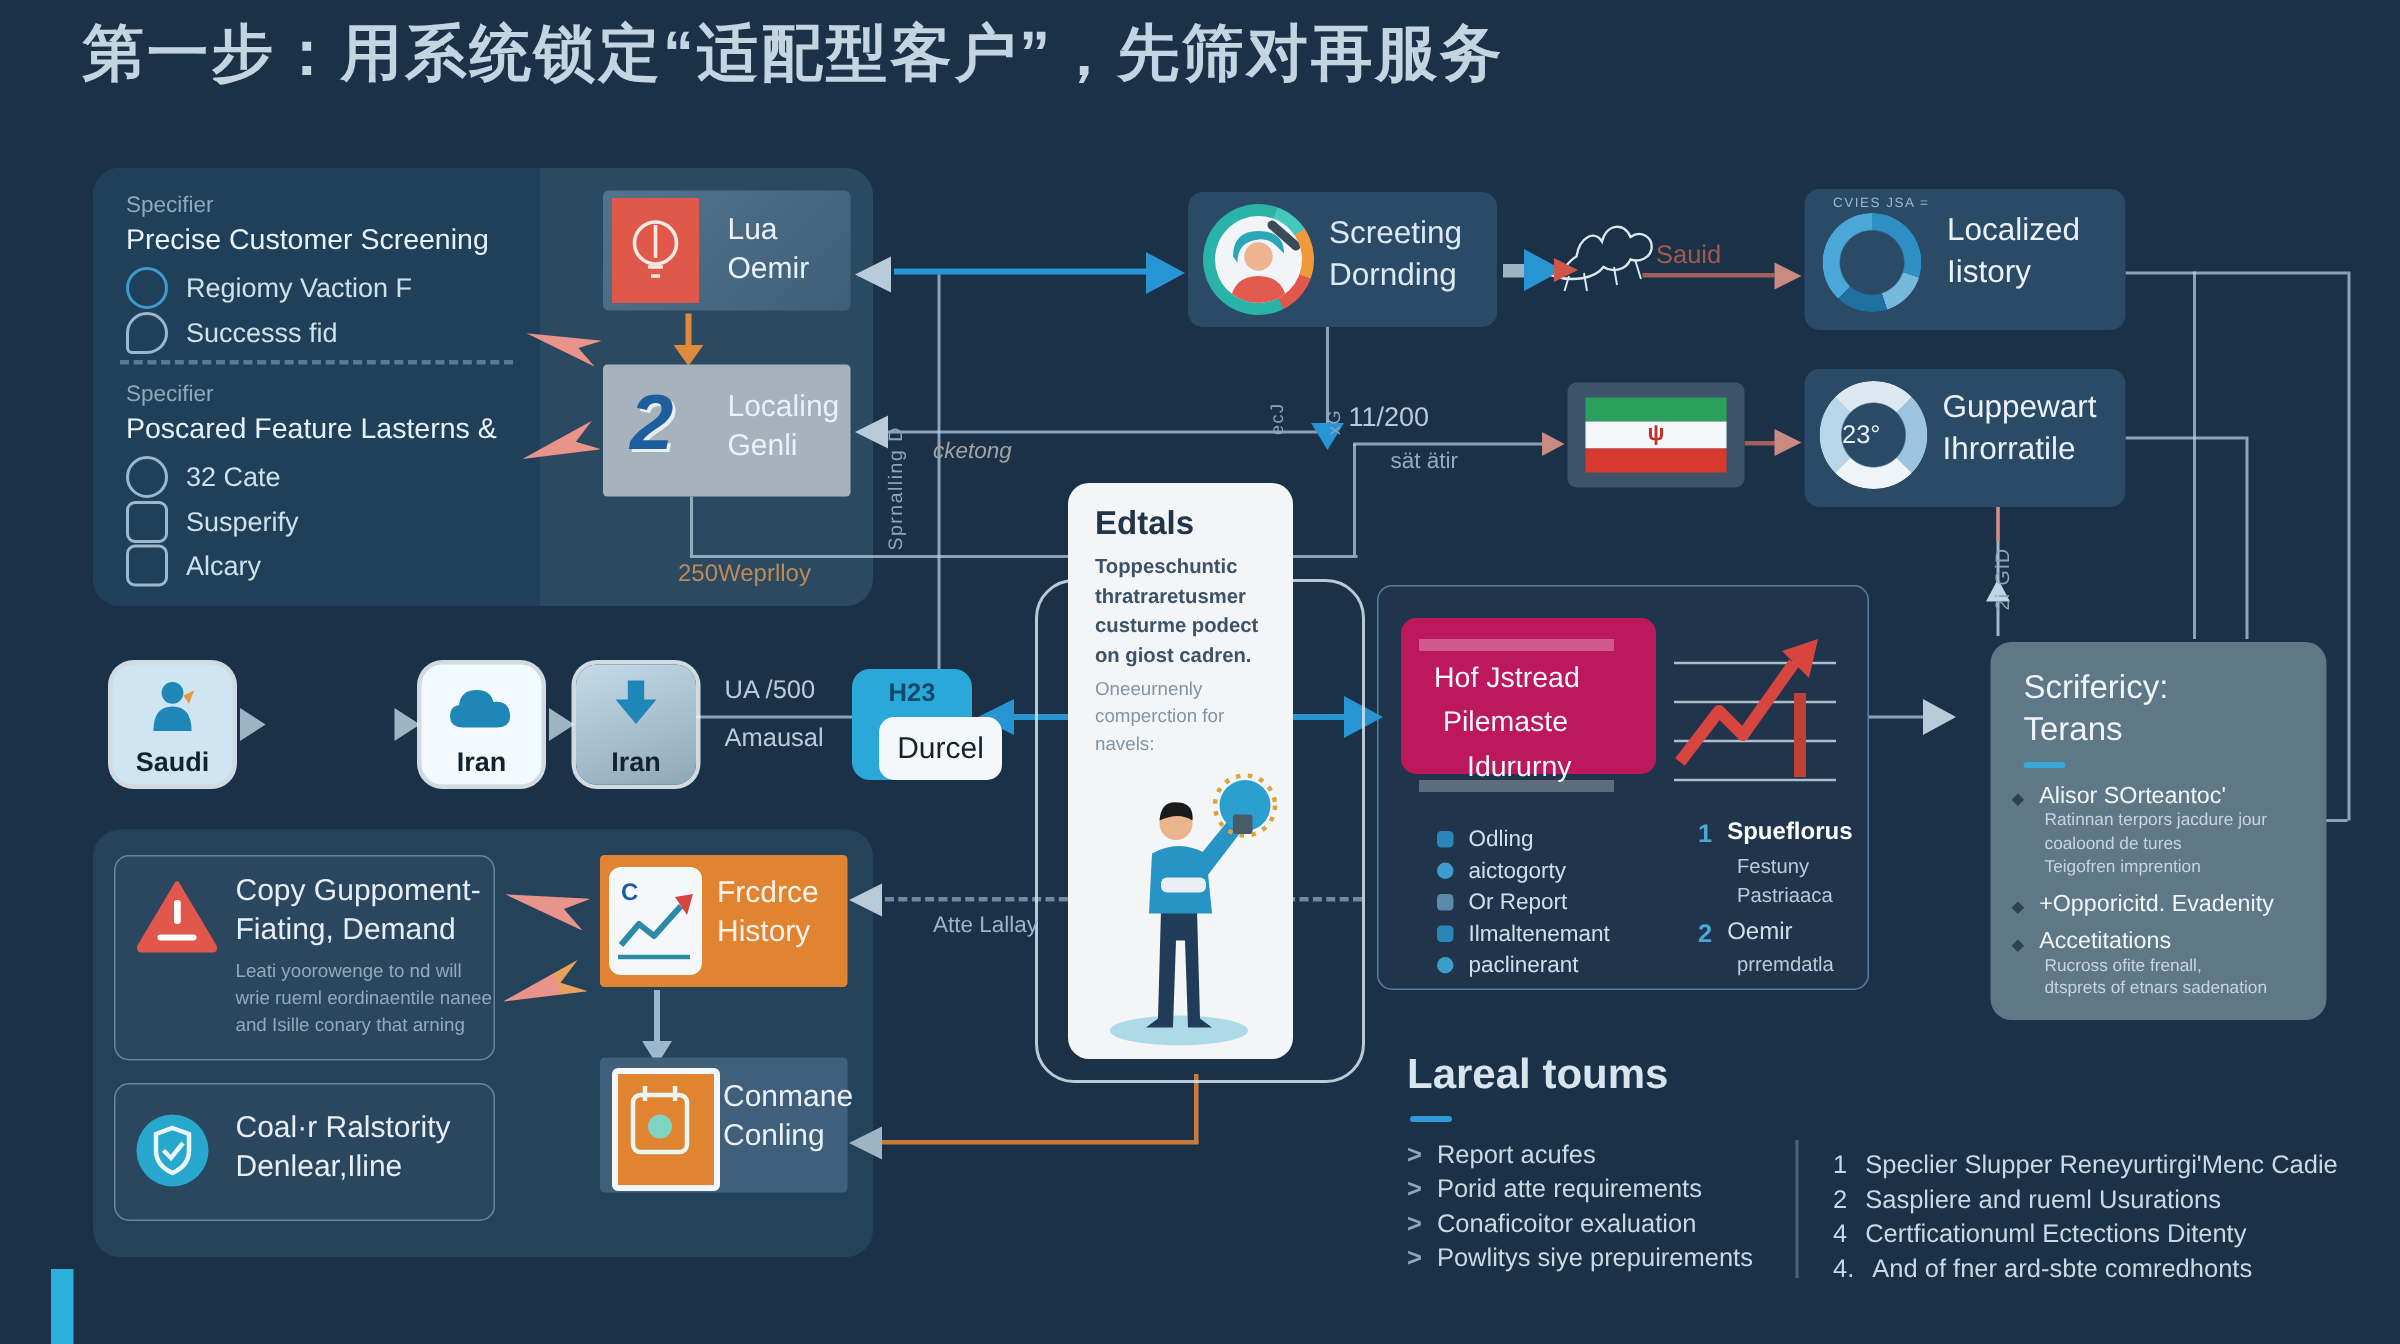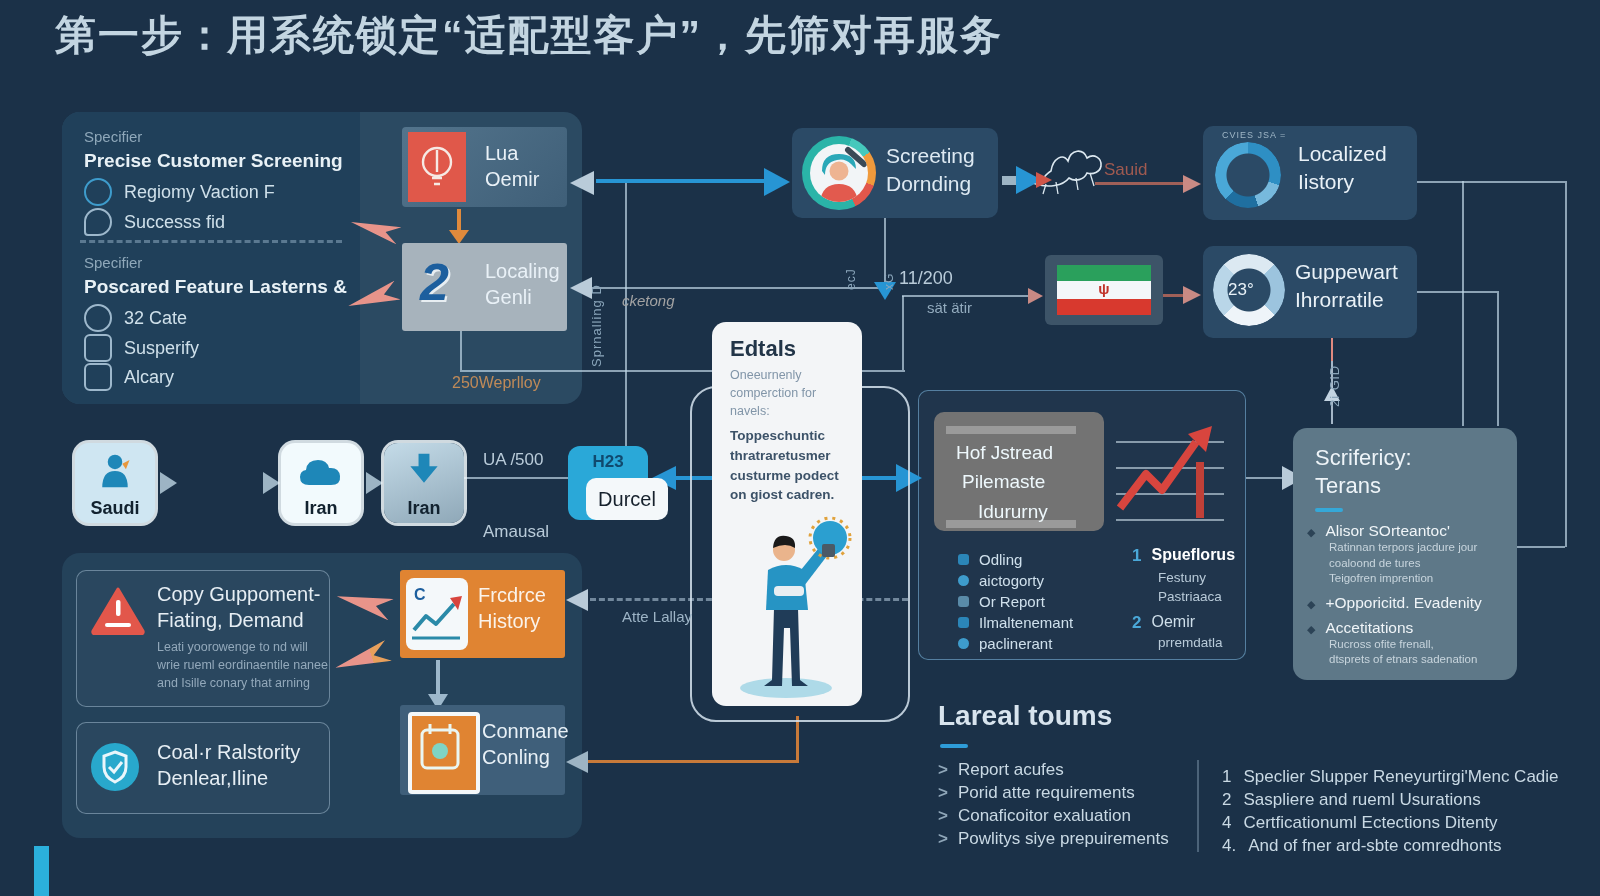--- a/index.html
+++ b/index.html
@@ -5,21 +5,21 @@
   html,body{margin:0;padding:0;background:#0e2236;font-family:"Liberation Sans","DejaVu Sans",sans-serif;}
   #stage{position:relative;width:1600px;height:896px;background:#1b3148;overflow:hidden;color:#dfe9f2;}
   .a{position:absolute;}
   .panel{position:absolute;border-radius:18px;background:#27465f;}
   .hl{position:absolute;height:2px;background:rgba(190,212,228,.7);z-index:1;}
   .vl{position:absolute;width:2px;background:rgba(190,212,228,.7);z-index:1;}
   .tri{position:absolute;width:0;height:0;z-index:2;}
   .vtext{position:absolute;transform:rotate(-90deg);transform-origin:left bottom;font-size:13px;color:#8ba6bb;letter-spacing:1px;white-space:nowrap;z-index:2;}
   .boxlabel{font-size:20px;color:#e9f1f7;line-height:1.32;font-weight:500;}
   .kicker{font-size:15px;color:#8fa8ba;}
-  .h1{font-size:19px;color:#e8f1f6;font-weight:700;}
+  .h1{font-size:19px;color:#e8f1f6;font-weight:400;}
   .li-row{position:absolute;display:flex;align-items:center;gap:12px;font-size:18px;color:#cfe0ea;}
   .li-ic{width:24px;height:24px;border:2px solid #9db8cc;border-radius:6px;flex:0 0 auto;}
   .li-ic.round{border-radius:50%;border-color:#3e9ccc;}
   .tile{position:absolute;width:80px;height:80px;border-radius:14px;background:#cfe6f2;box-shadow:0 0 0 3px rgba(240,248,252,.85);z-index:2;text-align:center;}
   .tile .lbl{position:absolute;bottom:4px;width:100%;font-size:18px;font-weight:700;color:#12222f;}
   .dart{position:absolute;background:#e8948a;clip-path:polygon(0 50%,100% 0,72% 50%,100% 100%);z-index:2;}
   .donut{position:absolute;border-radius:50%;-webkit-mask:radial-gradient(circle,transparent 0 21px,#000 22px);mask:radial-gradient(circle,transparent 0 21px,#000 22px);}
   .sm{font-size:12.5px;color:#93a9bb;line-height:1.42;}
   .z2{z-index:2}.z3{z-index:3}.z4{z-index:4}
 </style>
@@ -197,35 +197,35 @@
   <div class="tri" style="left:366px;top:472px;border-top:11px solid transparent;border-bottom:11px solid transparent;border-left:17px solid #9db4c4;"></div>
   <div class="tile" style="left:384px;top:443px;background:linear-gradient(160deg,#c4dbe8,#8fa8b8);">
     <svg width="44" height="40" viewBox="0 0 44 44" style="margin-top:7px;">
       <polygon points="16,4 28,4 28,18 37,18 22,36 7,18 16,18" fill="#1e87b8"></polygon>
       </svg>
     <div class="lbl">Iran</div>
   </div>
 
   <div class="hl" style="left:464px;top:477px;width:104px;"></div>
   <div class="a" style="left:483px;top:450px;font-size:17px;color:#b9cbd9;z-index:2;">UA /500</div>
-  <div class="a" style="left:483px;top:482px;font-size:17px;color:#b9cbd9;z-index:2;margin-top:40px;">Amausal</div>
+  <div class="a" style="left:483px;top:482px;font-size:17px;color:#b9cbd9;z-index:2;">Amausal</div>
   <div class="a z2" style="left:568px;top:446px;width:80px;height:74px;background:#2aa8d8;border-radius:12px;">
     <div style="text-align:center;margin-top:6px;font-size:17px;font-weight:700;color:#10496e;">H23</div>
   </div>
   <div class="a z3" style="left:586px;top:478px;width:82px;height:42px;background:#f4f8fa;border-radius:10px;text-align:center;line-height:42px;font-size:20px;color:#16212c;">Durcel</div>
 
   <div class="a" style="left:676px;top:476px;width:222px;height:4px;background:#2795d4;z-index:1;"></div>
   <div class="tri" style="left:652px;top:466px;border-top:12px solid transparent;border-bottom:12px solid transparent;border-right:24px solid #2795d4;"></div>
   <div class="tri" style="left:896px;top:464px;border-top:14px solid transparent;border-bottom:14px solid transparent;border-left:26px solid #2795d4;"></div>
 
   <div class="a z2" style="left:690px;top:386px;width:216px;height:332px;border:2px solid rgba(214,228,240,.85);border-radius:26px;"></div>
   <div class="a z3" style="left:712px;top:322px;width:150px;height:384px;background:#f3f5f7;border-radius:14px;">
     <div style="margin:14px 0 0 18px;font-size:22px;font-weight:800;color:#223548;">Edtals</div>
+    <div style="margin:6px 16px 0 18px;font-size:13.5px;font-weight:600;color:#3c5268;line-height:1.45;word-break:break-word;">Toppeschuntic thratraretusmer custurme podect on giost cadren.</div>
     <div style="margin:4px 16px 0 18px;font-size:12.5px;color:#8195a8;line-height:1.45;">Oneeurnenly comperction for navels:</div>
-    <div style="margin:6px 16px 0 18px;font-size:13.5px;font-weight:600;color:#3c5268;line-height:1.45;word-break:break-word;">Toppeschuntic thratraretusmer custurme podect on giost cadren.</div>
     <div style="position:absolute;left:4px;bottom:2px;">
       <svg width="142" height="196" viewBox="0 0 142 196">
         <ellipse cx="70" cy="184" rx="46" ry="10" fill="#aedae8"></ellipse>
         <path d="M58 104 L56 176 L48 182 L66 182 L68 124 L74 124 L76 182 L92 182 L84 176 L82 104 Z" fill="#203c58"></path>
         <path d="M52 66 Q70 56 88 66 L92 106 L50 106 Z" fill="#2694c4"></path>
         <path d="M80 72 L106 40 L114 48 L88 82 Z" fill="#2694c4"></path>
         <rect x="58" y="82" width="30" height="10" rx="4" fill="#e8eef2"></rect>
         <circle cx="68" cy="46" r="11" fill="#eab48c"></circle>
         <path d="M57 44 Q58 30 70 32 Q80 33 79 44 Q70 38 57 44 Z" fill="#1a1a1a"></path>
         <circle cx="114" cy="34" r="17" fill="#2b9fd0"></circle>
@@ -237,21 +237,21 @@
 
   <div class="a z1" style="position:absolute;left:796px;top:716px;width:3px;height:46px;background:#c87a3a;"></div>
   <div class="a z1" style="position:absolute;left:588px;top:760px;width:211px;height:3px;background:#c87a3a;"></div>
   <div class="tri" style="left:566px;top:751px;border-top:11px solid transparent;border-bottom:11px solid transparent;border-right:22px solid #9db4c4;"></div>
 
   <div class="a z1" style="position:absolute;left:590px;top:598px;width:318px;border-top:3px dashed rgba(186,208,226,.55);"></div>
   <div class="tri" style="left:566px;top:589px;border-top:11px solid transparent;border-bottom:11px solid transparent;border-right:22px solid #b9cbd9;"></div>
   <div class="a" style="left:622px;top:608px;font-size:15px;color:#9db4c6;z-index:2;">Atte Lallay</div>
 
   <div class="a" style="left:918px;top:390px;width:326px;height:268px;border:1.5px solid rgba(130,190,230,.55);border-radius:10px;background:rgba(255,255,255,.025);z-index:1;"></div>
-  <div class="a z2" style="left:934px;top:412px;width:170px;height:119px;background:#737373;border-radius:10px;">
+  <div class="a z2" style="left:934px;top:412px;width:170px;height:104px;background:#be185d;border-radius:10px;">
     <div style="position:absolute;left:12px;top:14px;width:130px;height:8px;background:rgba(255,255,255,.28);"></div>
     <div style="position:absolute;left:12px;top:108px;width:130px;height:8px;background:rgba(255,255,255,.28);"></div>
     <div style="position:absolute;left:22px;top:26px;font-size:19px;color:#eef8fc;line-height:1.55;">
       <div>Hof Jstread</div>
       <div style="margin-left:6px;">Pilemaste</div>
       <div style="margin-left:22px;">Idururny</div>
     </div>
   </div>
   <div class="a z2" style="left:1112px;top:420px;">
     <svg width="118" height="112" viewBox="0 0 118 112">
@@ -300,21 +300,21 @@
     <div style="display:flex;gap:10px;margin-top:6px;">
         <span style="font-size:17px;font-weight:800;color:#4aa8d8;">2</span>
         <span style="font-size:16px;color:#cfdfea;">Oemir</span>
       </div>
     <div style="margin-left:26px;font-size:13.5px;color:#b9cbd9;margin-top:2px;">prremdatla</div>
   </div>
 
   <div class="hl" style="left:1246px;top:477px;width:38px;"></div>
   <div class="tri" style="left:1282px;top:466px;border-top:12px solid transparent;border-bottom:12px solid transparent;border-left:22px solid #b9cbd9;"></div>
 
-  <div class="a z2" style="left:1293px;top:428px;width:224px;height:252px;background:#5e7888;border-radius:14px;">
+  <div class="a z2" style="left:1327px;top:428px;width:224px;height:252px;background:#5e7888;border-radius:14px;">
     <div style="margin:16px 0 0 22px;font-size:22px;color:#eef4f8;line-height:1.28;">
       <div>Scrifericy:</div>
       <div>Terans</div>
     </div>
     <div style="margin:8px 0 0 22px;width:28px;height:4px;background:#35a8d8;border-radius:2px;"></div>
     <div style="margin:10px 14px 0 14px;">
       <div style="display:flex;gap:10px;">
           <span style="color:#2c4356;font-size:11px;margin-top:4px;">◆</span>
           <span style="font-size:15.5px;color:#f0f5f8;">Alisor SOrteantoc'</span>
         </div>

